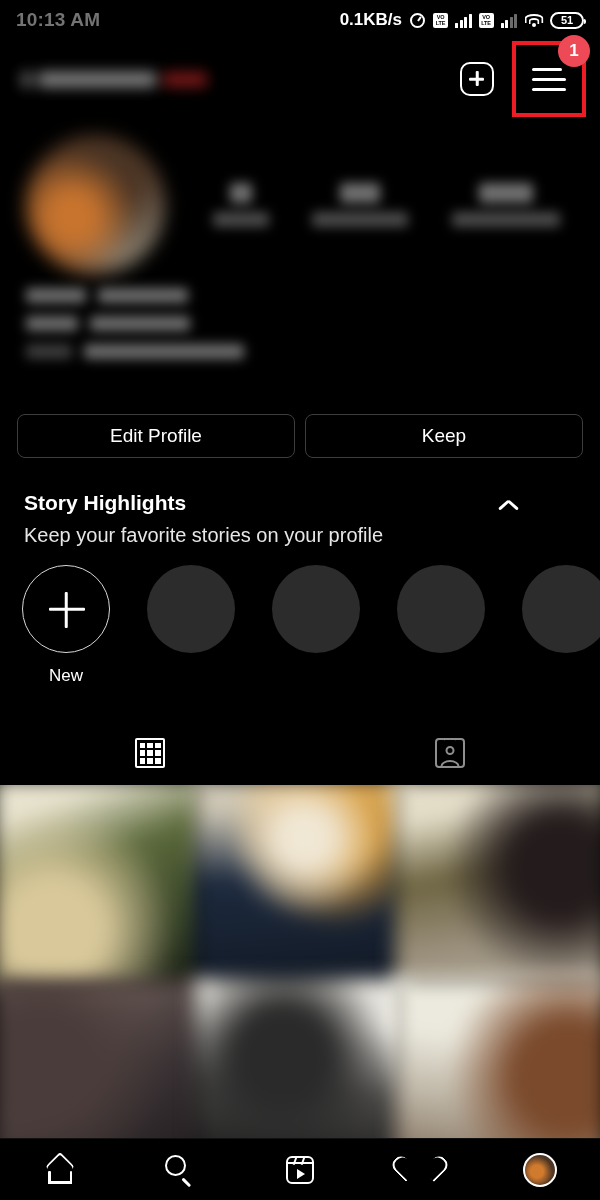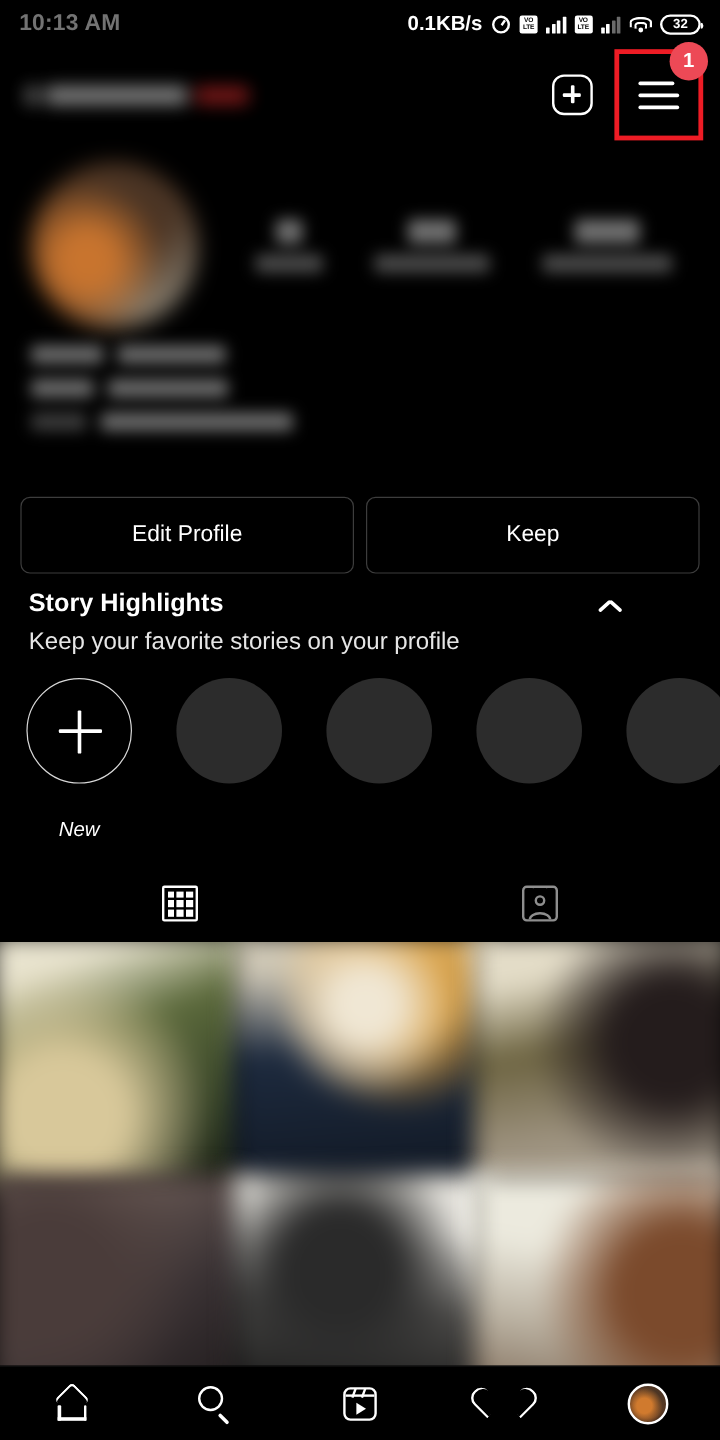--- a/index.html
+++ b/index.html
@@ -135,21 +135,21 @@
   .bl1a{width:60px;} .bl1b{width:90px;}
   .bl2a{width:52px;} .bl2b{width:100px;}
   .bl3a{width:46px;} .bl3b{width:160px; background:#4a5560;}
 
   
   .actions {
     position:absolute; top:414px; left:0; width:600px;
     display:flex; gap:10px; padding:0 17px;
   }
   .act-btn {
-    flex:1; height:64px; border:1.5px solid #3d3d3d; border-radius:8px;
+    flex:1; height:44px; border:1.5px solid #3d3d3d; border-radius:8px;
     background:#000; color:#fff; font-size:19px;
     display:flex; align-items:center; justify-content:center;
   }
 
   
   .sh-head {
     position:absolute; top:491px; left:0; width:540px;
     display:flex; align-items:flex-start; justify-content:space-between;
     padding:0 22px 0 24px;
   }
@@ -172,21 +172,21 @@
   .hl { width:88px; display:flex; flex-direction:column; align-items:center; flex:0 0 auto; }
   .hl-circle {
     width:88px; height:88px; border-radius:50%;
     border:1.5px solid #d8d8d8; position:relative;
   }
   .hl-circle:before, .hl-circle:after {
     content:""; position:absolute; background:#fff; border-radius:1px;
   }
   .hl-circle:before { left:50%; top:26px; width:2.5px; height:36px; transform:translateX(-50%); }
   .hl-circle:after  { top:50%; left:26px; height:2.5px; width:36px; transform:translateY(-50%); }
-  .hl-label { color:#fff; font-size:17px; margin-top:29px;font-style:italic; }
+  .hl-label { color:#fff; font-size:17px; margin-top:13px; }
   .hl-ph { width:88px; height:88px; border-radius:50%; background:#2c2c2c; flex:0 0 auto; }
 
   
   .content-tabs {
     position:absolute; top:722px; left:0; width:600px; height:62px;
     display:flex;
   }
   .ctab { flex:1; display:flex; align-items:center; justify-content:center; }
   .grid-ico {
     width:30px; height:30px; display:grid;
@@ -326,21 +326,21 @@
           <i></i>
           <i></i>
           <i></i>
           <i></i>
         </div>
       <div class="wifi">
         <span class="a"></span>
           <span class="b"></span>
           <span class="c"></span>
       </div>
-      <div class="batt">32</div>
+      <div class="batt">51</div>
     </div>
   </div>
 
   <div class="header">
     <div class="username-blur">
       <span class="chip uchip1"></span>
       <span class="chip uchip2"></span>
       <span class="chip uchip3"></span>
     </div>
     <div class="header-actions">

